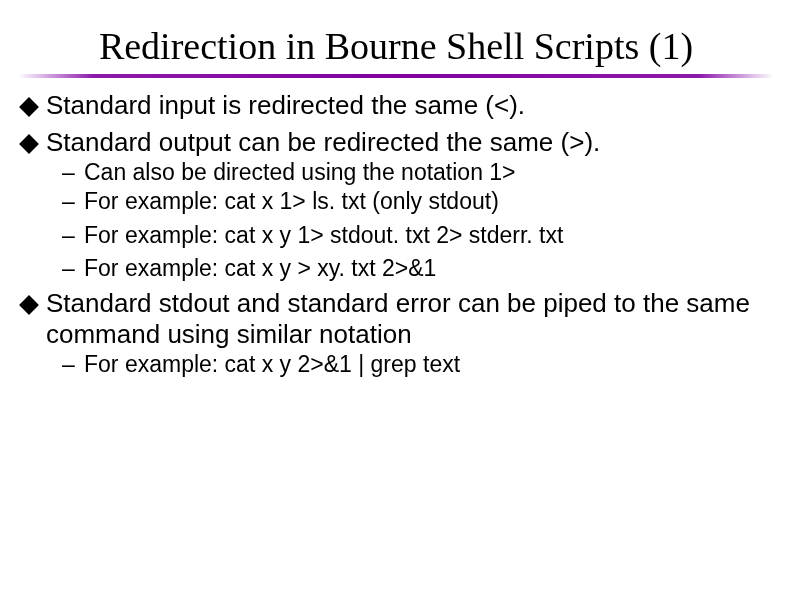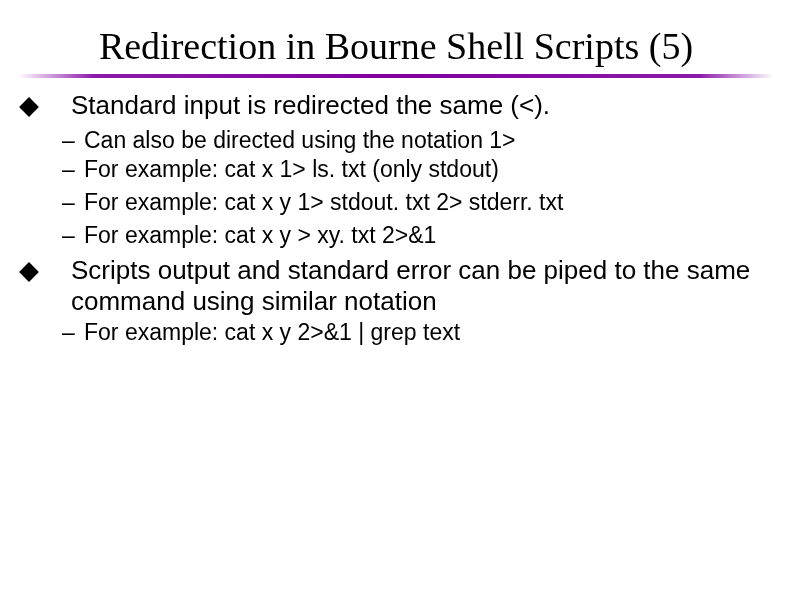--- a/index.html
+++ b/index.html
@@ -32,21 +32,20 @@
     }
     .content {
       font-family: Arial, Helvetica, sans-serif;
       font-size: 26px;
       line-height: 1.18;
     }
     .bullet {
       display: flex;
       align-items: flex-start;
       margin-top: 2px;
-      gap: 25px;
     }
     .diamond {
       display: inline-block;
       width: 14px;
       height: 14px;
       background: #000;
       transform: rotate(45deg);
       flex: 0 0 14px;
       margin: 10px 10px 0 4px;
     }
@@ -61,33 +60,37 @@
     .dash {
       flex: 0 0 18px;
       margin-right: 4px;
     }
     .sub-text { flex: 1; }
     .group { margin-bottom: 6px; }
   </style>
 </head>
 <body>
 
-<h1 class="title">Redirection in Bourne Shell Scripts (5)</h1>
+<h1 class="title">Redirection in Bourne Shell Scripts (1)</h1>
 <div class="divider"></div>
 
 <div class="content">
 
   <div class="group">
     <div class="bullet">
       <span class="diamond"></span>
       <span class="bullet-text">Standard input is redirected the same (&lt;).</span>
     </div>
   </div>
 
   <div class="group">
+    <div class="bullet">
+      <span class="diamond"></span>
+      <span class="bullet-text">Standard output can be redirected the same (&gt;).</span>
+    </div>
     <div class="sub">
       <span class="dash">–</span>
       <span class="sub-text">Can also be directed using the notation 1&gt;</span>
     </div>
     <div class="sub">
       <span class="dash">–</span>
       <span class="sub-text">For example:  cat x 1&gt; ls. txt    (only stdout)</span>
     </div>
   </div>
 
@@ -101,21 +104,21 @@
   <div class="group">
     <div class="sub">
       <span class="dash">–</span>
       <span class="sub-text">For example:  cat x y &gt; xy. txt 2&gt;&amp;1</span>
     </div>
   </div>
 
   <div class="group">
     <div class="bullet">
       <span class="diamond"></span>
-      <span class="bullet-text">Scripts output and standard error can be piped to the same command using similar notation</span>
+      <span class="bullet-text">Standard stdout and standard error can be piped to the same command using similar notation</span>
     </div>
     <div class="sub">
       <span class="dash">–</span>
       <span class="sub-text">For example:  cat x y 2&gt;&amp;1 | grep text</span>
     </div>
   </div>
 
 </div>
 
 </body></html>

